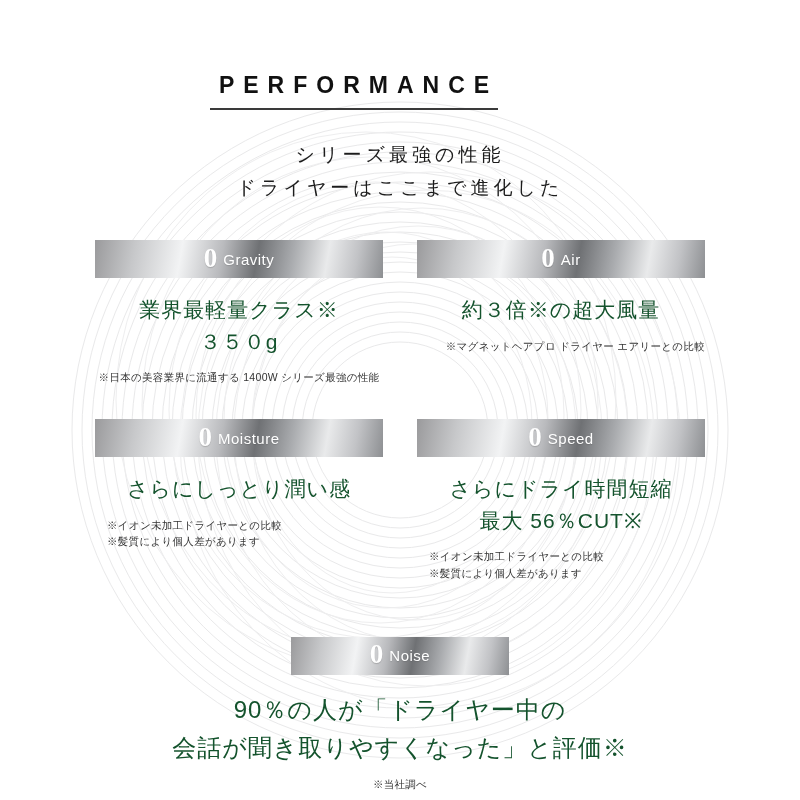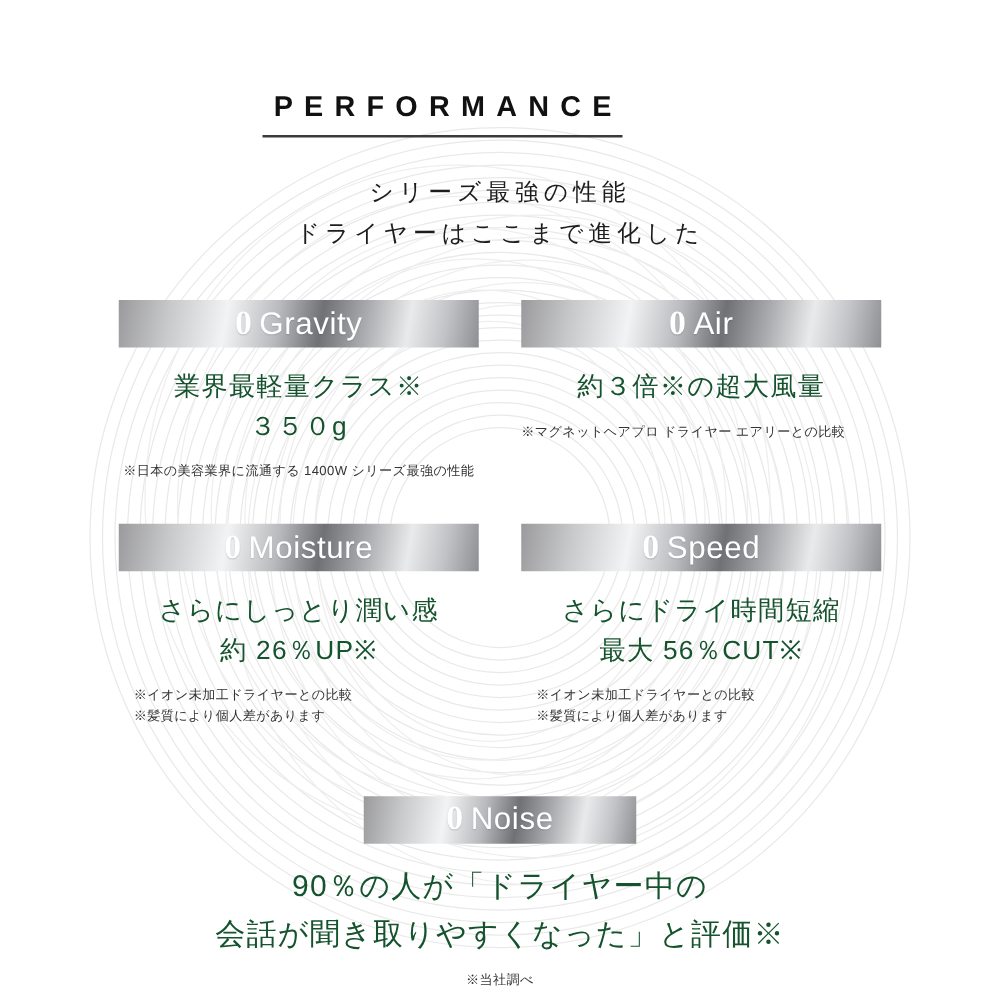--- a/index.html
+++ b/index.html
@@ -111,21 +111,21 @@
     font-family: "Liberation Serif", serif;
     font-size: 27px;
     font-weight: 700;
     line-height: 1;
     position: relative;
     top: -1px;
     margin-right: 5px;
     text-shadow: 0 1px 1px rgba(0,0,0,.18);
   }
   .ribbon .word {
-    font-size: 25px;
+    font-size: 15px;
     font-weight: 400;
     letter-spacing: .5px;
     text-shadow: 0 1px 1px rgba(0,0,0,.12);
   }
   .ribbon.narrow { width: 288px; }
   .ribbon.mid {
     width: 218px;
     margin: 0 auto;
   }
 
@@ -148,21 +148,21 @@
     padding-left: 12px;
   }
 
   .spacer-1 { height: 34px; }
   .spacer-2 { height: 26px; }
   .bottom-block { margin-top: 30px; }
   .bottom-block .body-txt { font-size: 24px; line-height: 1.6; }
   .bottom-block .note { text-align: center; margin-top: 8px; }
 
   .cell-a .note { text-align: center; }
-  .cell-b .note { text-align: left; }
+  .cell-b .note { text-align: right; }
 </style>
 </head>
 <body>
 
 <div id="page">
 
   <div class="rings">
     <svg width="660" height="660" viewBox="0 0 660 660" aria-hidden="true">
       <g fill="none" stroke="#e9e9ea" stroke-width="1">
         <circle cx="330" cy="330" r="328"></circle>
@@ -249,21 +249,20 @@
 
     <div class="row">
 
       <div class="cell">
         <div class="ribbon narrow">
           <span class="zero">0</span>
           <span class="word">Moisture</span>
         </div>
         <div class="body-txt">
           <div>さらにしっとり潤い感</div>
-          <div>約 26％UP※</div>
         </div>
         <div class="note left" style="white-space: pre-line;">※イオン未加工ドライヤーとの比較
 ※髪質により個人差があります</div>
       </div>
 
       <div class="cell">
         <div class="ribbon narrow">
           <span class="zero">0</span>
           <span class="word">Speed</span>
         </div>

